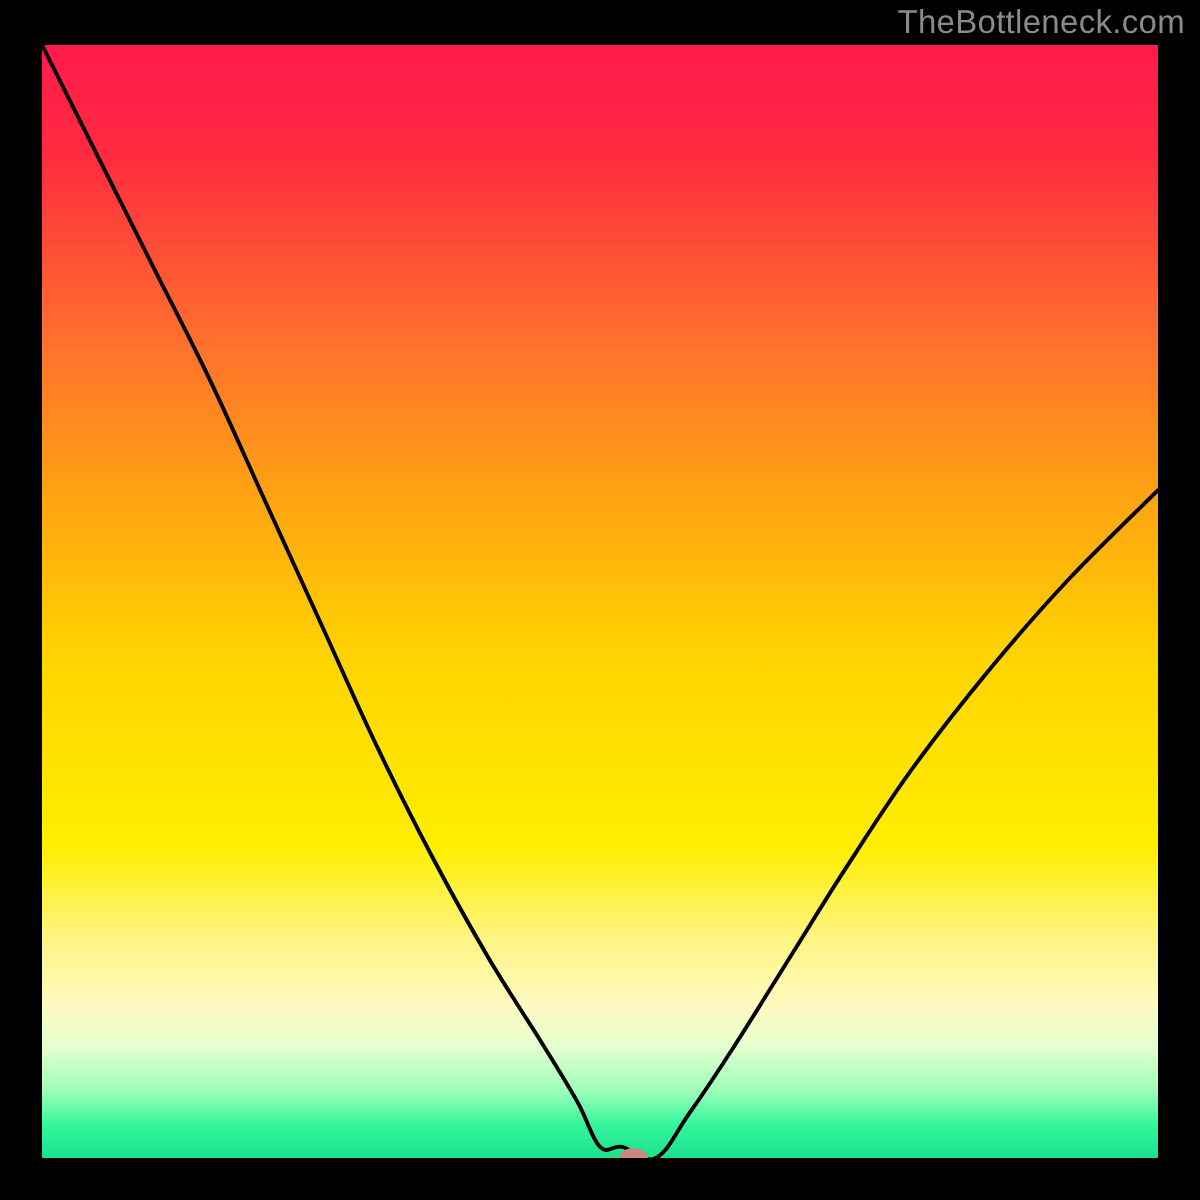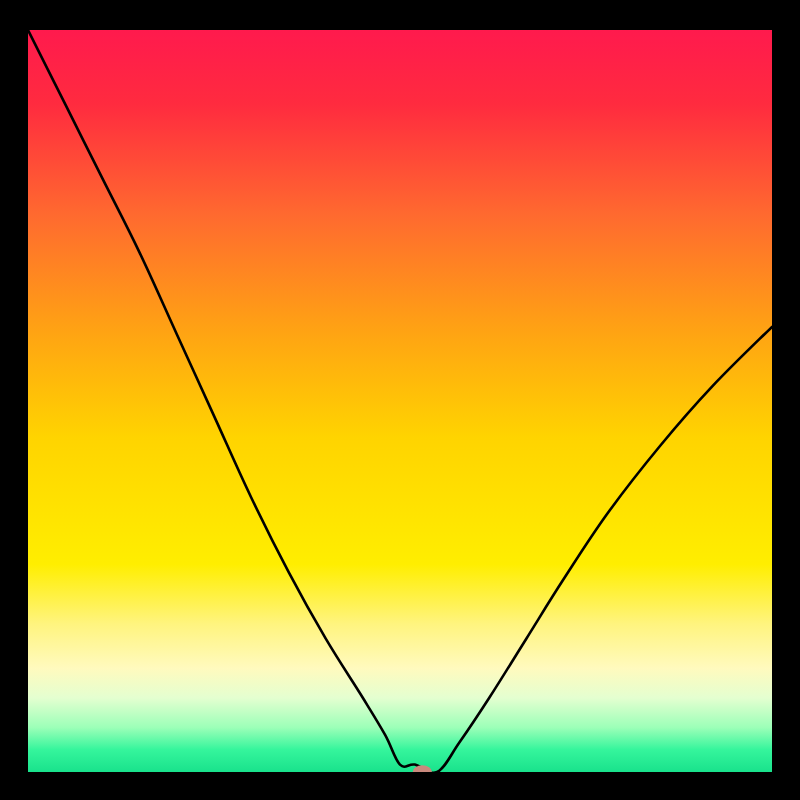--- a/index.html
+++ b/index.html
@@ -35,20 +35,21 @@
   svg {
     display: block;
     width: 100%;
     height: 100%;
   }
 </style>
 </head>
 <body>
 
 <div class="frame">
+  <div class="brand">TheBottleneck.com</div>
 
   <div class="plot-area">
     <svg viewBox="0 0 100 100" preserveAspectRatio="none">
       <defs>
         <linearGradient id="bg-grad" x1="0" y1="0" x2="0" y2="1">
             <stop offset="0%" stop-color="#ff1a4d"></stop>
             <stop offset="10%" stop-color="#ff2b3f"></stop>
             <stop offset="25%" stop-color="#ff6a2f"></stop>
             <stop offset="40%" stop-color="#ffa114"></stop>
             <stop offset="55.00000000000001%" stop-color="#ffd400"></stop>

